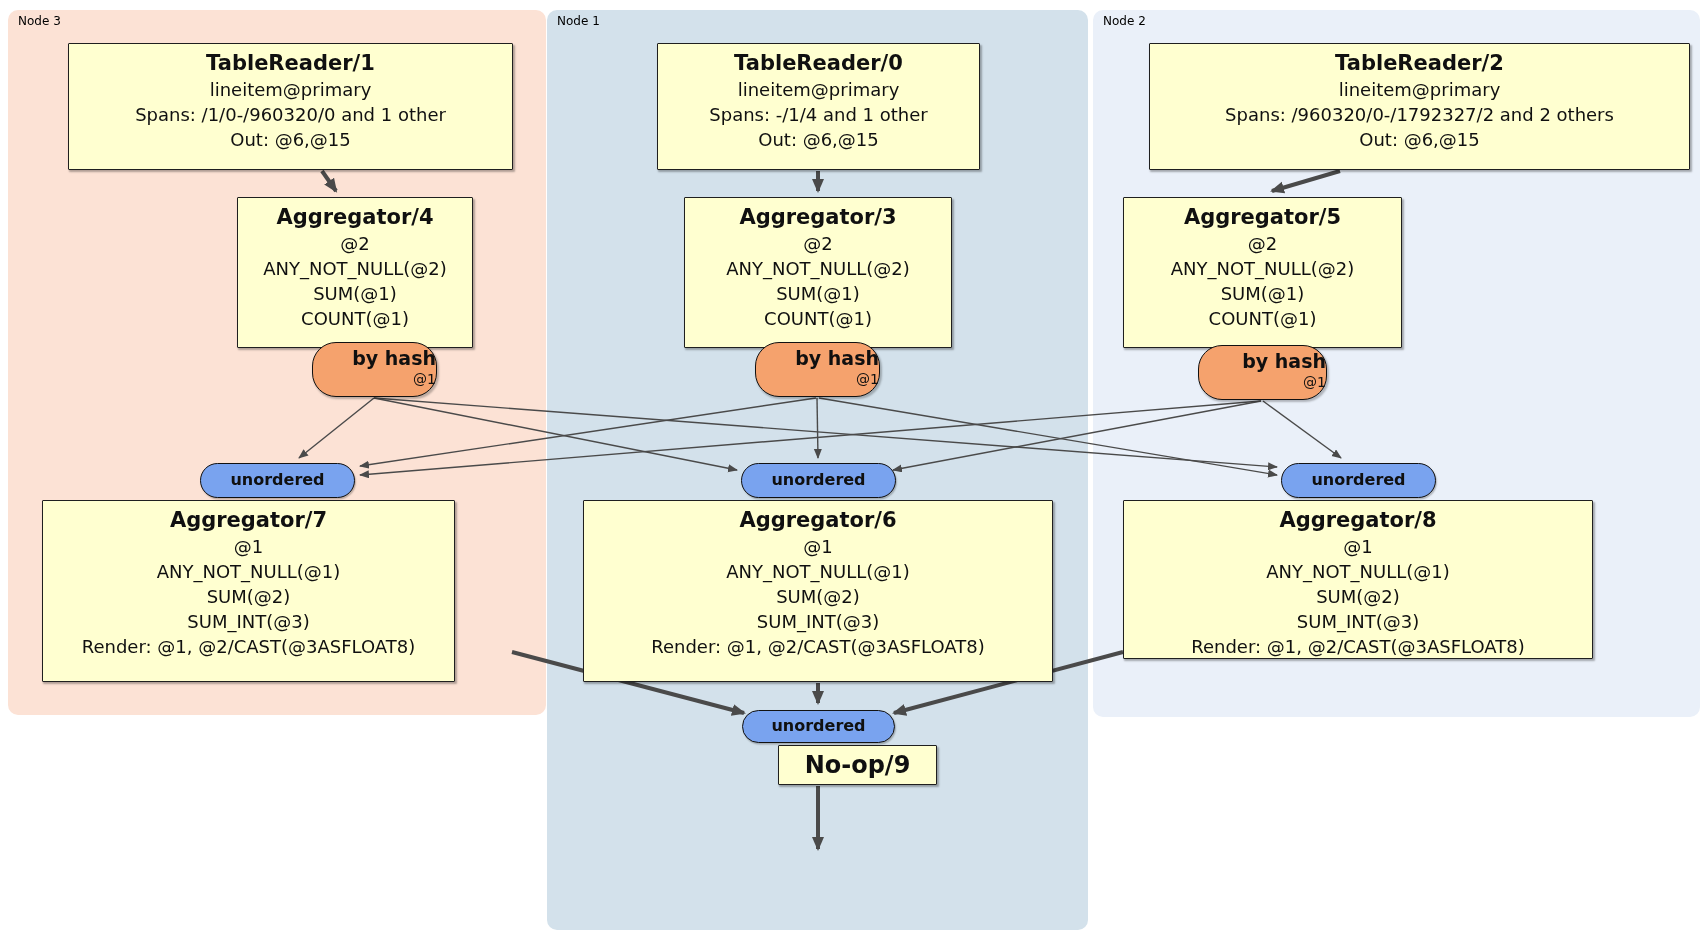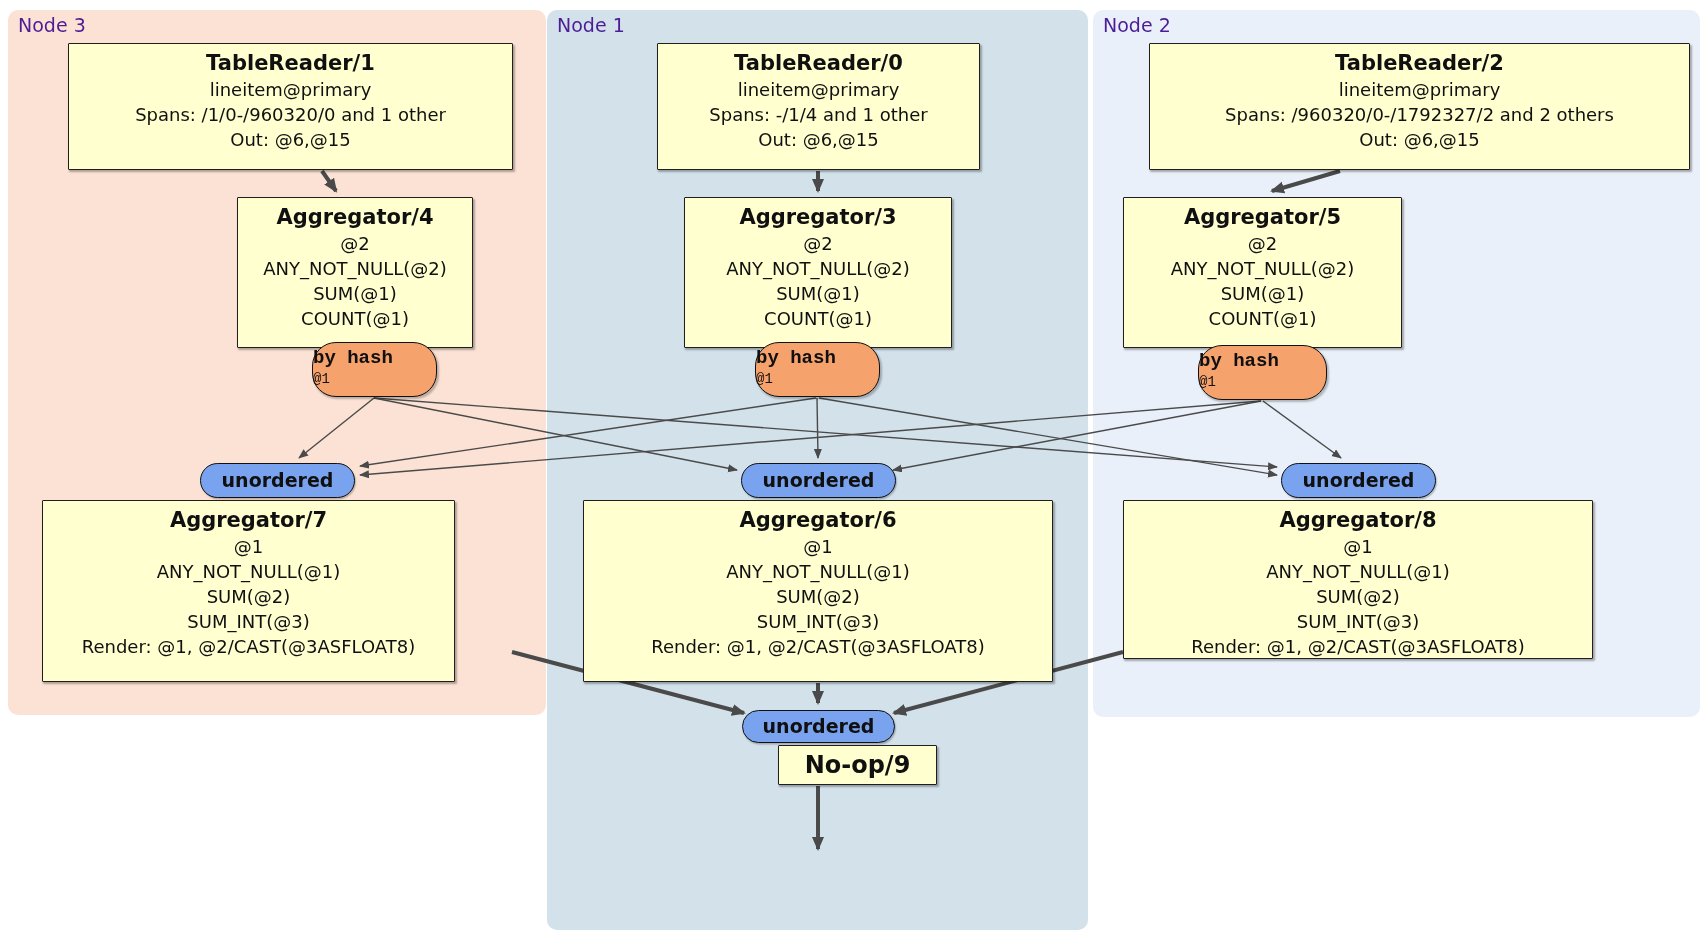--- a/index.html
+++ b/index.html
@@ -2,40 +2,40 @@
 <html style="--node3_bg: #fce2d5; --node1_bg: #d3e1eb; --node2_bg: #eaf0f9; --box_bg: #ffffd0; --box_border: #1f1f1f; --router_bg: #f5a26d; --sync_bg: #79a3ef; --edge: #4a4a4a;"><head>
 <meta charset="utf-8">
 <style>
   html,body{margin:0;padding:0;background:#ffffff;}
   .canvas{position:relative;width:1708px;height:940px;background:#ffffff;
           font-family:"DejaVu Sans","Liberation Sans",sans-serif;color:#101010;overflow:hidden;}
   .region{position:absolute;border-radius:10px;z-index:0;}
   #region-node3{left:8px;top:10px;width:538px;height:705px;background:var(--node3_bg);}
   #region-node1{left:547px;top:10px;width:541px;height:920px;background:var(--node1_bg);}
   #region-node2{left:1093px;top:10px;width:607px;height:707px;background:var(--node2_bg);}
-  .region-label{position:absolute;top:4px;left:10px;font-size:19px;color:#4c1d95;}
+  .region-label{position:absolute;top:4px;left:10px;font-size:12px;color:#000000;}
   .edges{position:absolute;left:0;top:0;z-index:1;}
   .edges line.thin{stroke:var(--edge);stroke-width:1.4px;}
   .edges line.thick{stroke:var(--edge);stroke-width:4px;}
   .edges marker path{fill:var(--edge);}
   .pbox{position:absolute;box-sizing:border-box;background:var(--box_bg);
         border:1.6px solid var(--box_border);border-radius:1px;z-index:2;
         text-align:center;padding-top:5px;box-shadow:1.5px 2px 2px rgba(0,0,0,0.3);}
   .pbox .title{font-weight:bold;font-size:21px;line-height:28px;white-space:nowrap;}
   .pbox .line{font-size:18px;line-height:25px;white-space:nowrap;}
   .pbox.single{display:flex;align-items:center;justify-content:center;padding:0;margin-left:40px;}
   .pbox.single .title{font-size:24px;}
   .router{position:absolute;box-sizing:border-box;background:var(--router_bg);
-          border:1.6px solid #111;border-radius:24px;z-index:3;text-align:left;
-          box-shadow:1.5px 2px 2px rgba(0,0,0,0.25);font-family:Liberation Mono, monospace;}
+          border:1.6px solid #111;border-radius:24px;z-index:3;text-align:right;
+          box-shadow:1.5px 2px 2px rgba(0,0,0,0.25);}
   .router .rl{font-weight:bold;font-size:19px;line-height:24px;margin-top:3px;white-space:nowrap;}
   .router .rd{font-size:14px;line-height:18px;white-space:nowrap;}
   .sync{position:absolute;box-sizing:border-box;background:var(--sync_bg);
         border:1.6px solid #111;border-radius:18px;z-index:3;text-align:center;
-        font-weight:bold;font-size:19px;box-shadow:1px 1.5px 1.5px rgba(0,0,0,0.25);}
+        font-weight:bold;font-size:16px;box-shadow:1px 1.5px 1.5px rgba(0,0,0,0.25);}
 </style>
 </head>
 <body>
 
 <div class="canvas">
 
   <div class="region" id="region-node3">
     <span class="region-label">Node 3</span>
   </div>
   <div class="region" id="region-node1">

